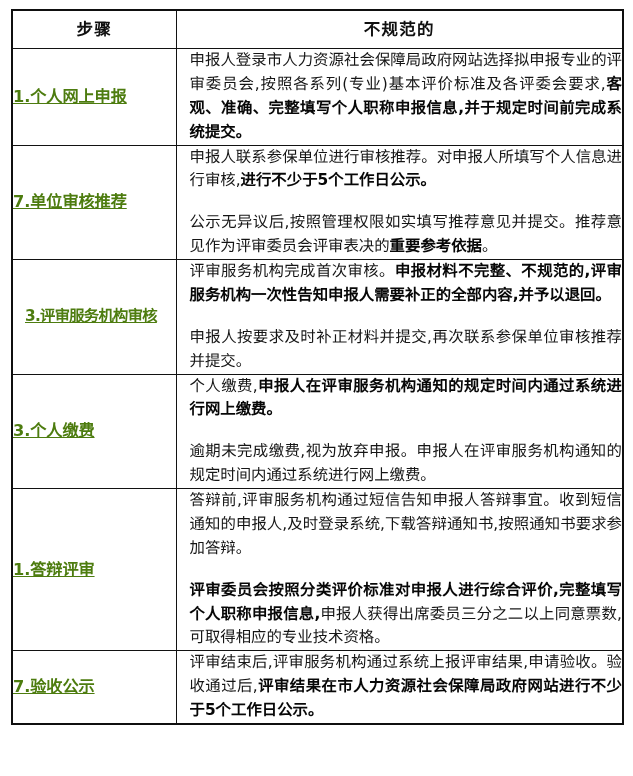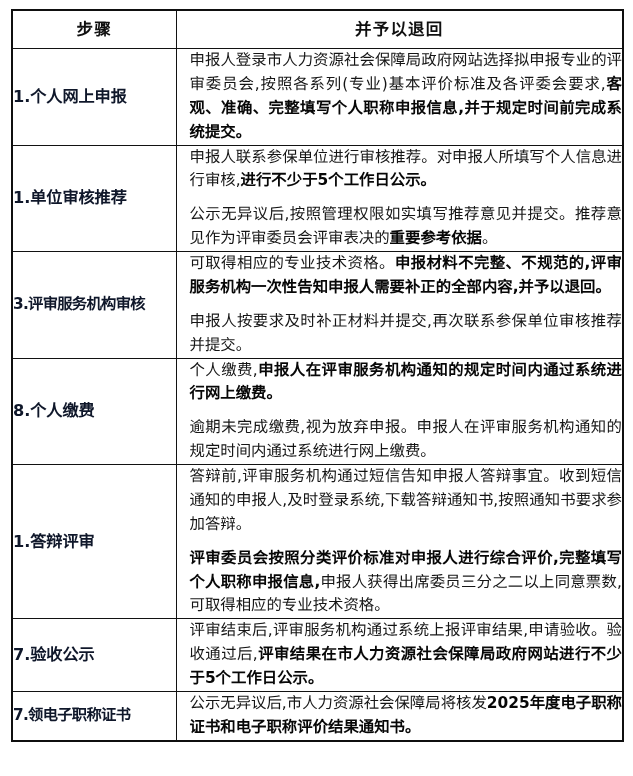--- a/index.html
+++ b/index.html
@@ -52,45 +52,46 @@
     line-height: 37px;
     color: #101010;
   }
 
   
   .step-cell {
     text-align: left;
     font-weight: 700;
     font-size: 16.2px;
     letter-spacing: -0.1px;
-    color: #0f172a;
+    color: #4d7c0f;
     padding: 4px 3px 4px 10px;
     line-height: 1.35;
+    text-decoration: underline;
   }
   .step-cell.tight {
     font-size: 15.3px;
     letter-spacing: -0.7px;
-    padding-left: 0;
+    padding-left: 12px;
   }
 
   
   .detail-cell {
     padding: 7px 10px 7px 12px;
     font-size: 15.4px;
     line-height: 1.55;
     color: #151515;
     text-align: justify;
     text-justify: inter-ideograph;
   }
   .detail-cell p {
     margin: 0;
     padding-left: 13px;
   }
   .detail-cell p + p {
-    margin-top: 10px;
+    margin-top: 18px;
   }
   .detail-cell .b {
     font-weight: 700;
     color: #070707;
   }
   .detail-cell .n {
     font-weight: 400;
   }
 </style>
 </head>
@@ -98,65 +99,59 @@
 
 <div class="doc-sheet">
   <table class="process-table">
     <colgroup>
       <col class="col-step">
       <col class="col-detail">
     </colgroup>
     <thead>
       <tr>
         <th class="hdr-cell">步骤</th>
-        <th class="hdr-cell">并予以退回</th>
+        <th class="hdr-cell">不规范的</th>
       </tr>
     </thead>
     <tbody id="table-body">
         <tr>
           <td class="step-cell">1.个人网上申报</td>
           <td class="detail-cell">
             <p><span class="n">申报人登录市人力资源社会保障局政府网站选择拟申报专业的评审委员会,按照各系列(专业)基本评价标准及各评委会要求,</span><span class="b">客观、准确、完整填写个人职称申报信息,并于规定时间前完成系统提交。</span></p>
           </td>
         </tr>
         <tr>
-          <td class="step-cell">1.单位审核推荐</td>
+          <td class="step-cell">7.单位审核推荐</td>
           <td class="detail-cell">
             <p><span class="n">申报人联系参保单位进行审核推荐。对申报人所填写个人信息进行审核,</span><span class="b">进行不少于5个工作日公示。</span></p>
             <p><span class="n">公示无异议后,按照管理权限如实填写推荐意见并提交。推荐意见作为评审委员会评审表决的</span><span class="b">重要参考依据</span><span class="n">。</span></p>
           </td>
         </tr>
         <tr>
           <td class="step-cell tight">3.评审服务机构审核</td>
           <td class="detail-cell">
-            <p><span class="n">可取得相应的专业技术资格。</span><span class="b">申报材料不完整、不规范的,评审服务机构一次性告知申报人需要补正的全部内容,并予以退回。</span></p>
+            <p><span class="n">评审服务机构完成首次审核。</span><span class="b">申报材料不完整、不规范的,评审服务机构一次性告知申报人需要补正的全部内容,并予以退回。</span></p>
             <p><span class="n">申报人按要求及时补正材料并提交,再次联系参保单位审核推荐并提交。</span></p>
           </td>
         </tr>
         <tr>
-          <td class="step-cell">8.个人缴费</td>
+          <td class="step-cell">3.个人缴费</td>
           <td class="detail-cell">
             <p><span class="n">个人缴费,</span><span class="b">申报人在评审服务机构通知的规定时间内通过系统进行网上缴费。</span></p>
             <p><span class="n">逾期未完成缴费,视为放弃申报。申报人在评审服务机构通知的规定时间内通过系统进行网上缴费。</span></p>
           </td>
         </tr>
         <tr>
           <td class="step-cell">1.答辩评审</td>
           <td class="detail-cell">
             <p><span class="n">答辩前,评审服务机构通过短信告知申报人答辩事宜。收到短信通知的申报人,及时登录系统,下载答辩通知书,按照通知书要求参加答辩。</span></p>
             <p><span class="b">评审委员会按照分类评价标准对申报人进行综合评价,完整填写个人职称申报信息,</span><span class="n">申报人获得出席委员三分之二以上同意票数,可取得相应的专业技术资格。</span></p>
           </td>
         </tr>
         <tr>
           <td class="step-cell">7.验收公示</td>
           <td class="detail-cell">
             <p><span class="n">评审结束后,评审服务机构通过系统上报评审结果,申请验收。验收通过后,</span><span class="b">评审结果在市人力资源社会保障局政府网站进行不少于5个工作日公示。</span></p>
           </td>
         </tr>
-        <tr>
-          <td class="step-cell tight">7.领电子职称证书</td>
-          <td class="detail-cell">
-            <p><span class="n">公示无异议后,市人力资源社会保障局将核发</span><span class="b">2025年度电子职称证书和电子职称评价结果通知书。</span></p>
-          </td>
-        </tr>
       </tbody>
   </table>
 </div>
 
 </body></html>

